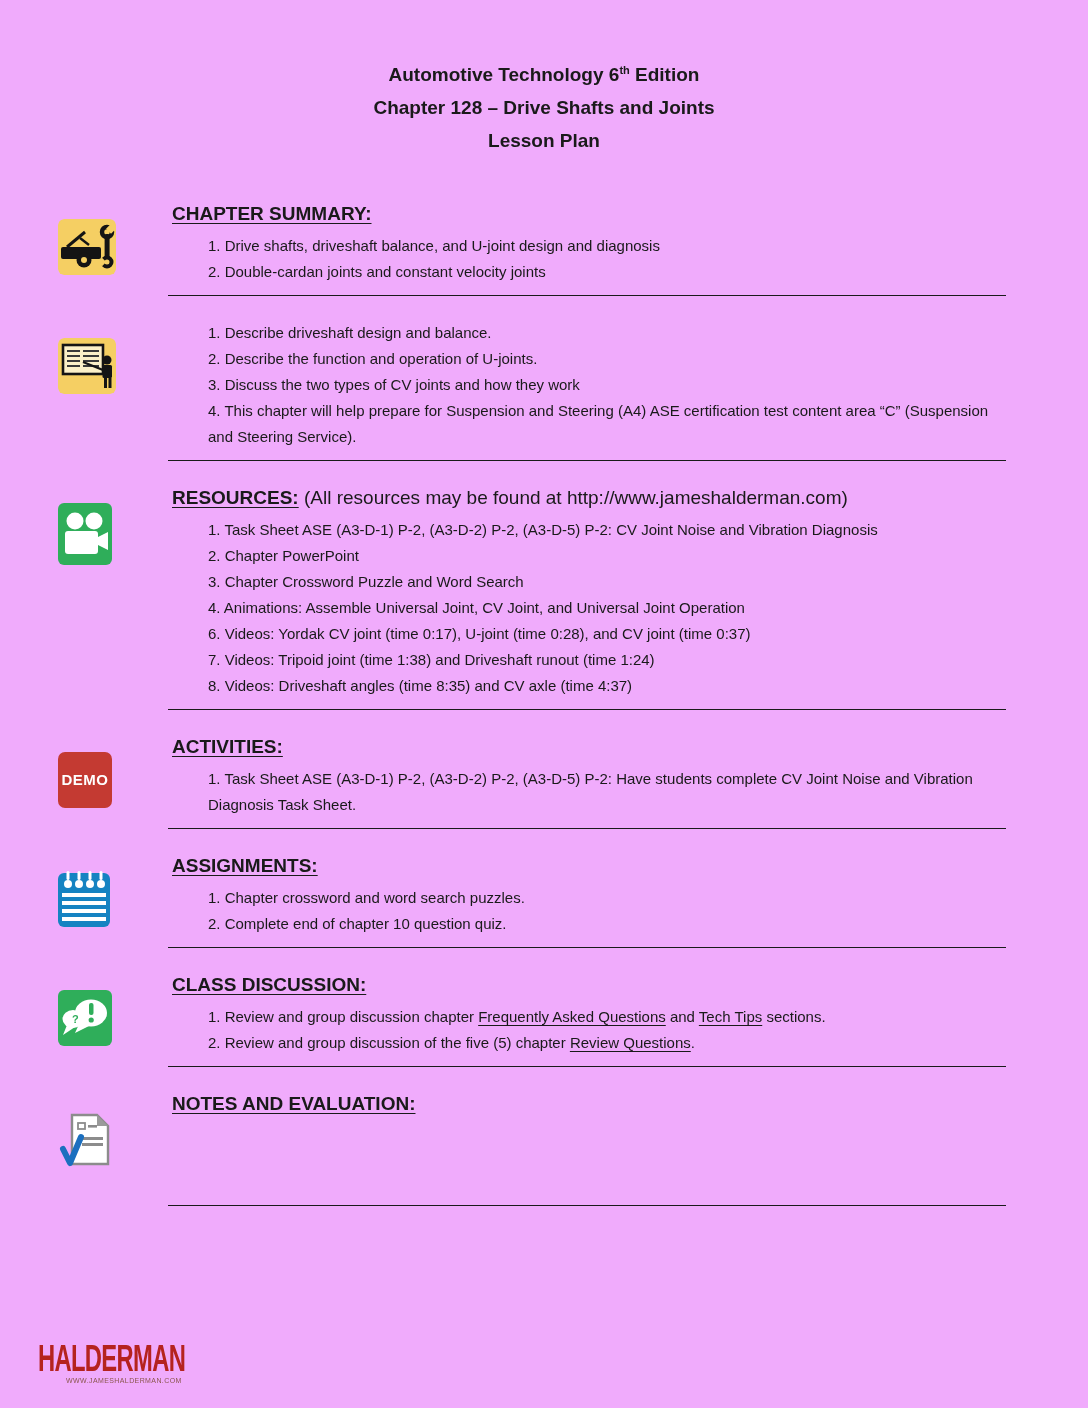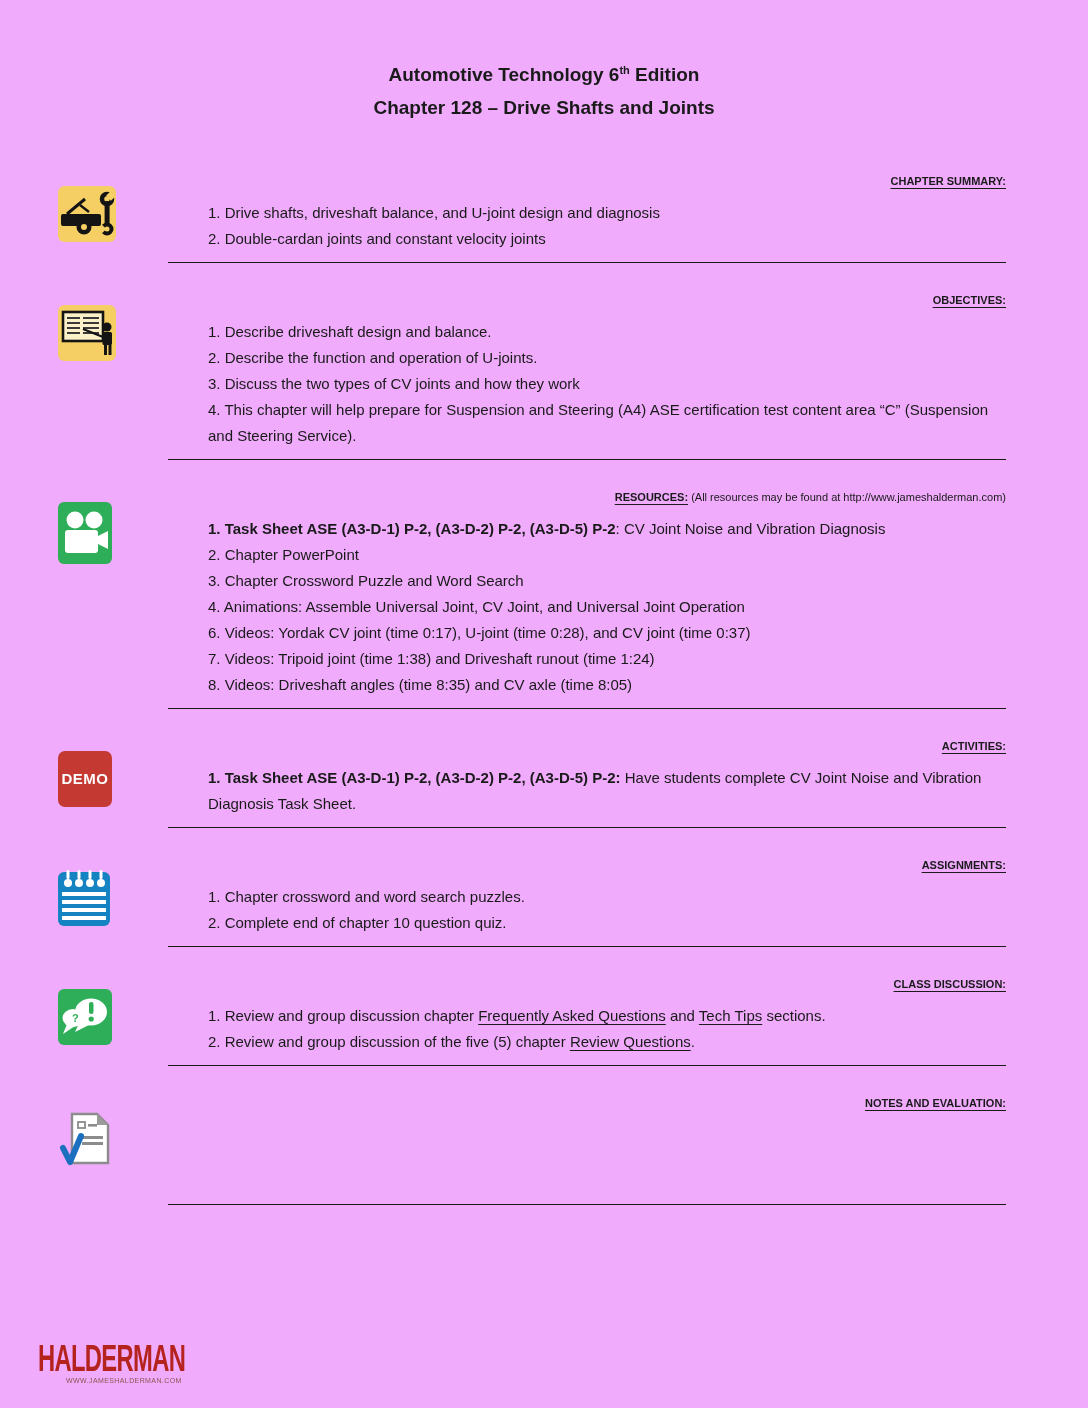--- a/index.html
+++ b/index.html
@@ -12,25 +12,25 @@
     overflow:hidden;
   }
   
   .title-block { padding-top:54px; text-align:center; font-weight:bold; font-size:19px; line-height:33px; }
   .title-line .sup { vertical-align:super; font-size:11px; }
   
   .sections { margin-top:44px; }
   .sec { position:relative; margin-bottom:24px; }
   .sec .icon-slot { position:absolute; left:58px; top:18px; width:62px; height:62px; }
   .sec .content { margin-left:168px; width:838px; }
-  .sec h2 { font-size:11px; line-height:26px; font-weight:bold; margin:0 0 6px 4px;text-align:right; }
+  .sec h2 { font-size:19px; line-height:26px; font-weight:bold; margin:0 0 6px 4px; }
   .sec h2 .hd { text-decoration:underline; text-underline-offset:3px; }
   .sec h2 .hd-suffix { font-weight:normal; }
   .sec .line { min-height:26px;margin-left:40px; }
-  .sec .line .b { font-weight:bold; }
+  .sec .line .b { font-weight:normal; }
   .sec .line .u { text-decoration:underline; text-underline-offset:3px; }
   .sec hr { border:none; border-top:1.5px solid #1a1a1a; margin:10px 0 0 0; }
   .sec .spacer { height:72px; }
   
   .icon-bg { width:58px; height:56px; border-radius:6px; }
   .demo-box {
     width:54px; height:56px; border-radius:7px; background:var(--red,#C43A32);
     display:flex; align-items:center; justify-content:center;
     color:#fff; font-weight:bold; font-size:15px; letter-spacing:0.5px;
     font-family:"Liberation Sans", sans-serif;
@@ -48,20 +48,21 @@
   }
 </style>
 </head>
 <body>
 
 <div class="page">
 
   <div class="title-block">
     <div class="title-line"><span>Automotive Technology 6</span><span class="sup">th</span><span> Edition</span></div>
     <div class="title-line"><span>Chapter 128 – Drive Shafts and Joints</span></div>
+    <div class="title-line"><span>Lesson Plan</span></div>
   </div>
 
   <div class="sections" id="sections-root">
   <section class="sec">
     <div class="icon-slot"><svg class="icon-bg" viewBox="0 0 58 56">
       <rect x="0" y="0" width="58" height="56" rx="6" style="fill:var(--yellow)"></rect>
       <line x1="9" y1="28" x2="27" y2="13" stroke="#141414" stroke-width="3"></line>
       <line x1="22" y1="19" x2="31" y2="26" stroke="#141414" stroke-width="2.4"></line>
       <rect x="3" y="28" width="40" height="12" rx="2" fill="#141414"></rect>
       <circle cx="26" cy="41" r="7.5" fill="#141414"></circle>
@@ -96,21 +97,20 @@
         <rect x="9" y="27" width="13" height="2"></rect>
               <rect x="25" y="27" width="16" height="2"></rect>
       </g>
       <line x1="25" y1="24" x2="45" y2="32" stroke="#141414" stroke-width="2.2"></line>
       <circle cx="49" cy="22" r="4.5" fill="#141414"></circle>
       <rect x="44.5" y="27" width="9.5" height="13" rx="1.5" fill="#141414"></rect>
       <rect x="46" y="40" width="3" height="10" fill="#141414"></rect>
       <rect x="50.5" y="40" width="3" height="10" fill="#141414"></rect>
     </svg></div>
     <div class="content">
-      <h2><span class="hd">OBJECTIVES:</span><span class="hd-suffix"></span></h2>
       <div class="items">
             <div class="line"><span>1. Describe driveshaft design and balance.</span></div>
             <div class="line"><span>2. Describe the function and operation of U-joints.</span></div>
             <div class="line"><span>3. Discuss the two types of CV joints and how they work</span></div>
             <div class="line"><span>4. This chapter will help prepare for Suspension and Steering (A4) ASE certification test content area “C” (Suspension and Steering Service).</span></div>
           </div>
       <hr>
     </div>
   </section>
 
@@ -124,21 +124,21 @@
     </svg></div>
     <div class="content">
       <h2><span class="hd">RESOURCES:</span><span class="hd-suffix"> (All resources may be found at http://www.jameshalderman.com)</span></h2>
       <div class="items">
             <div class="line"><span class="b">1. Task Sheet ASE (A3-D-1) P-2, (A3-D-2) P-2, (A3-D-5) P-2</span><span>: CV Joint Noise and Vibration Diagnosis</span></div>
             <div class="line"><span>2. Chapter PowerPoint</span></div>
             <div class="line"><span>3. Chapter Crossword Puzzle and Word Search</span></div>
             <div class="line"><span>4. Animations: Assemble Universal Joint, CV Joint, and Universal Joint Operation</span></div>
             <div class="line"><span>6. Videos: Yordak CV joint (time 0:17), U-joint (time 0:28), and CV joint (time 0:37)</span></div>
             <div class="line"><span>7. Videos: Tripoid joint (time 1:38) and Driveshaft runout (time 1:24)</span></div>
-            <div class="line"><span>8. Videos: Driveshaft angles (time 8:35) and CV axle (time 8:05)</span></div>
+            <div class="line"><span>8. Videos: Driveshaft angles (time 8:35) and CV axle (time 4:37)</span></div>
           </div>
       <hr>
     </div>
   </section>
 
   <section class="sec">
     <div class="icon-slot">
           <div class="demo-box">
             <span>DEMO</span>
           </div>

